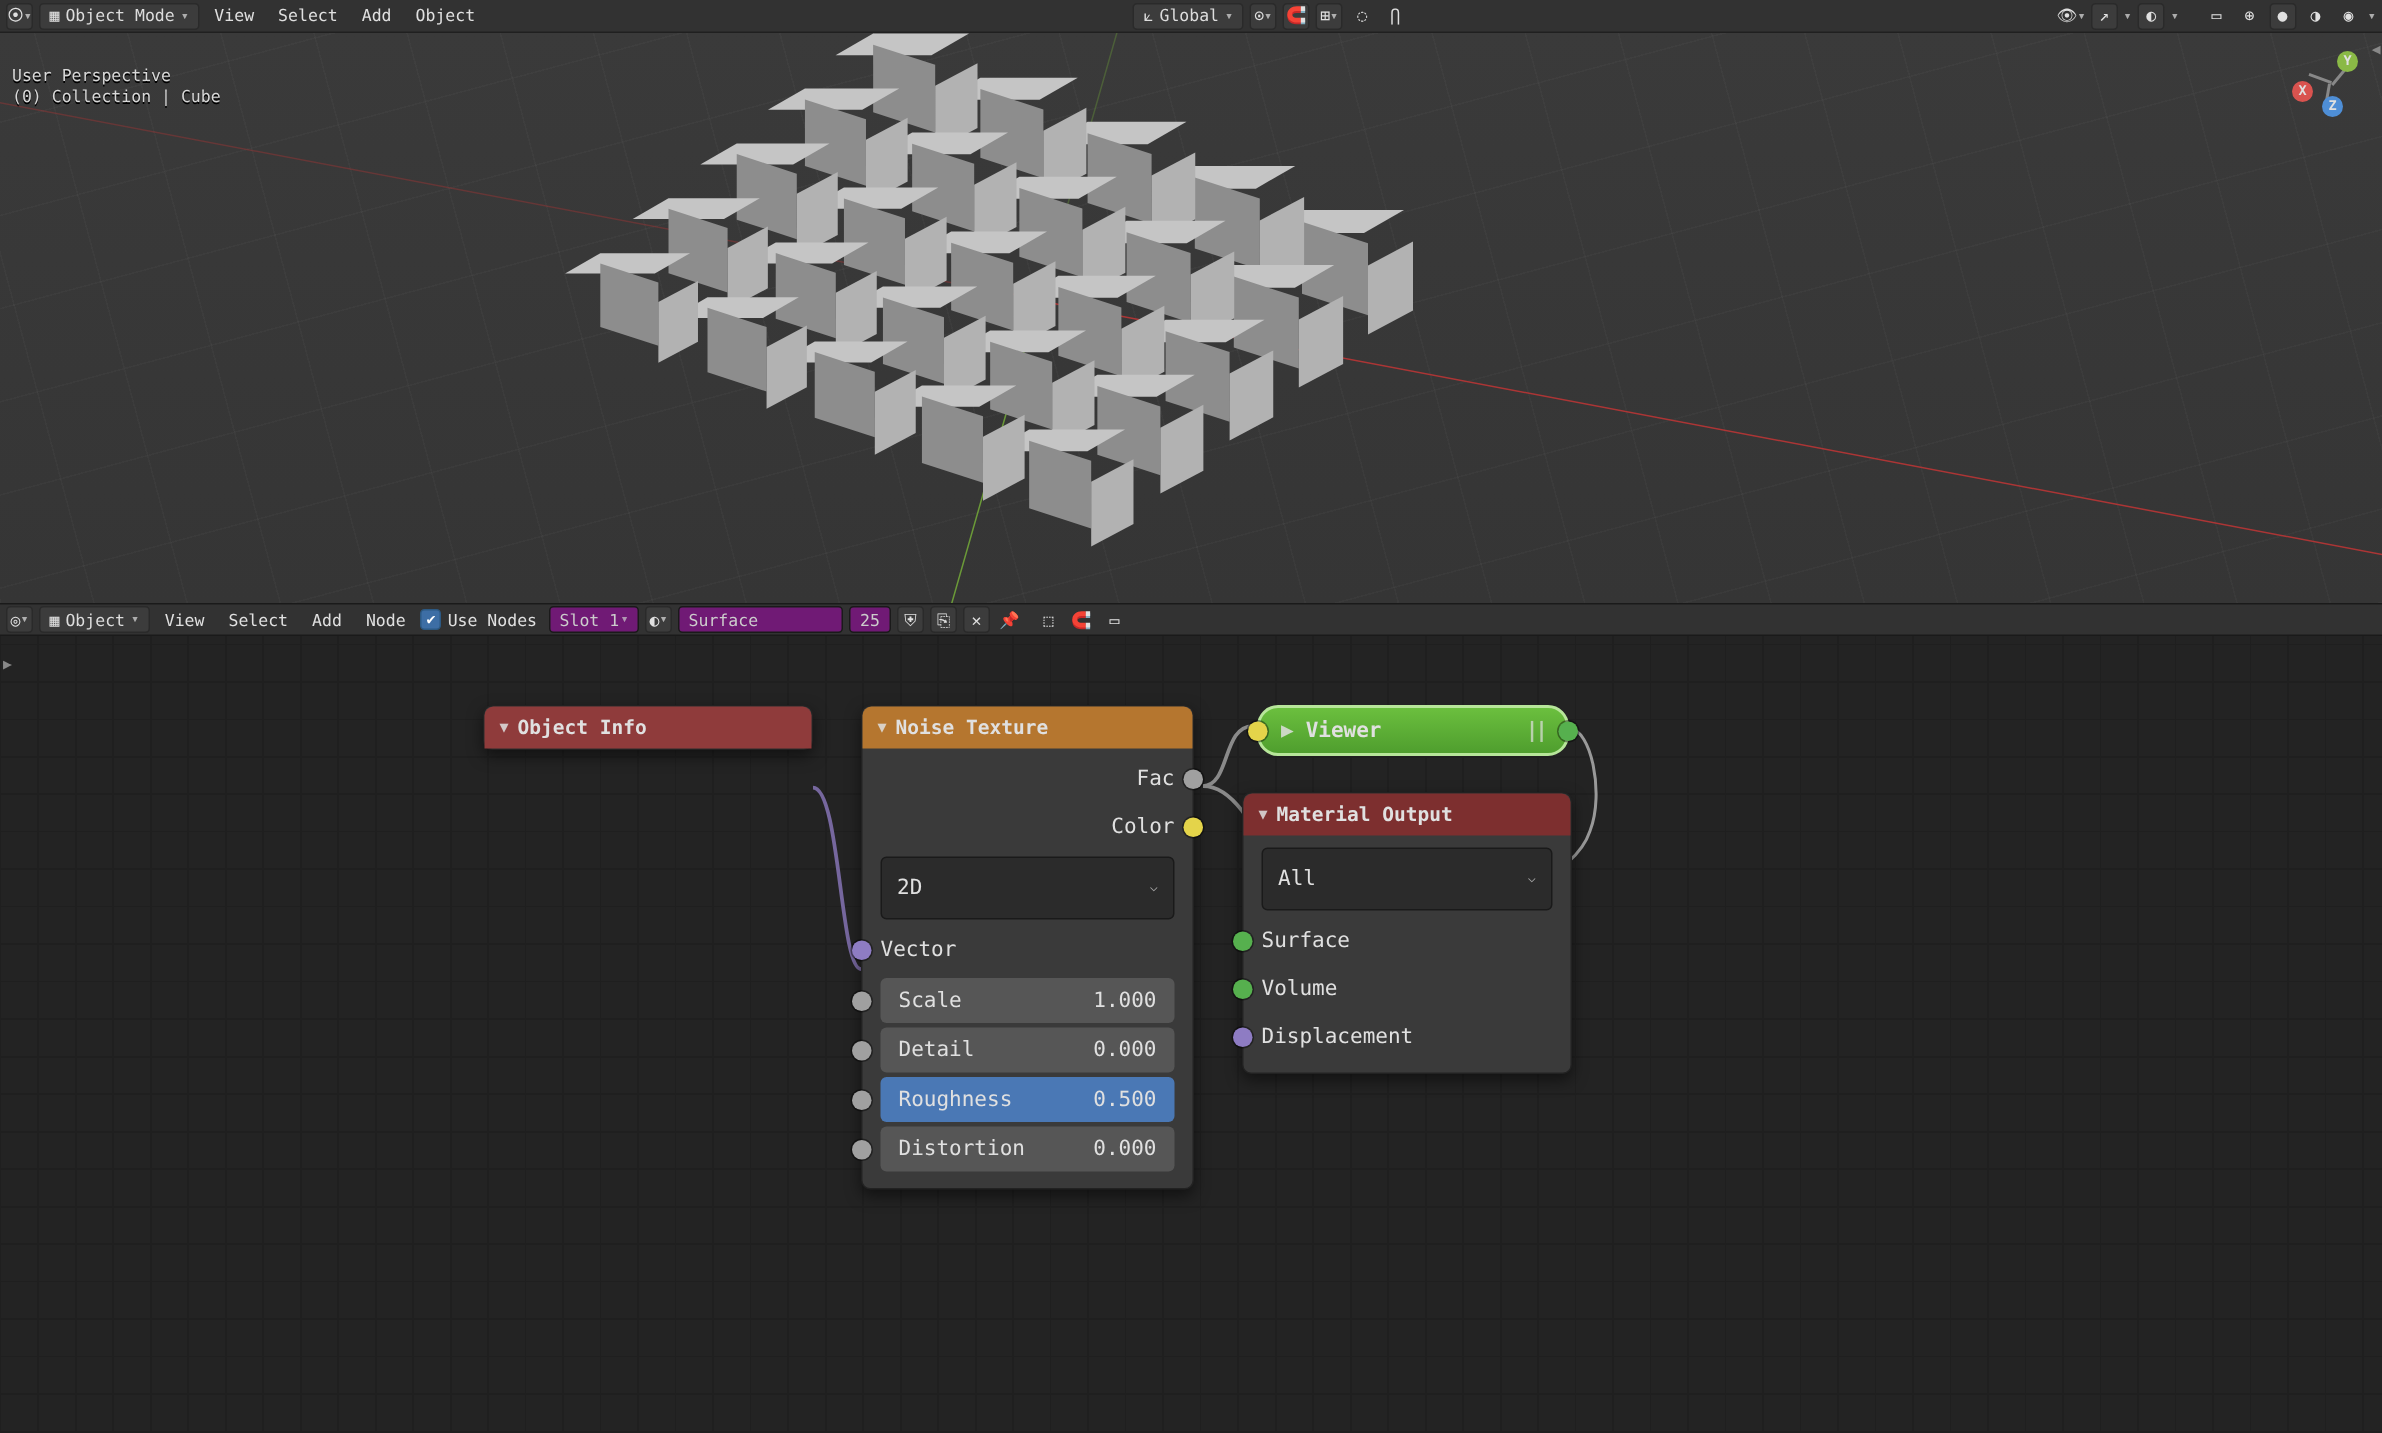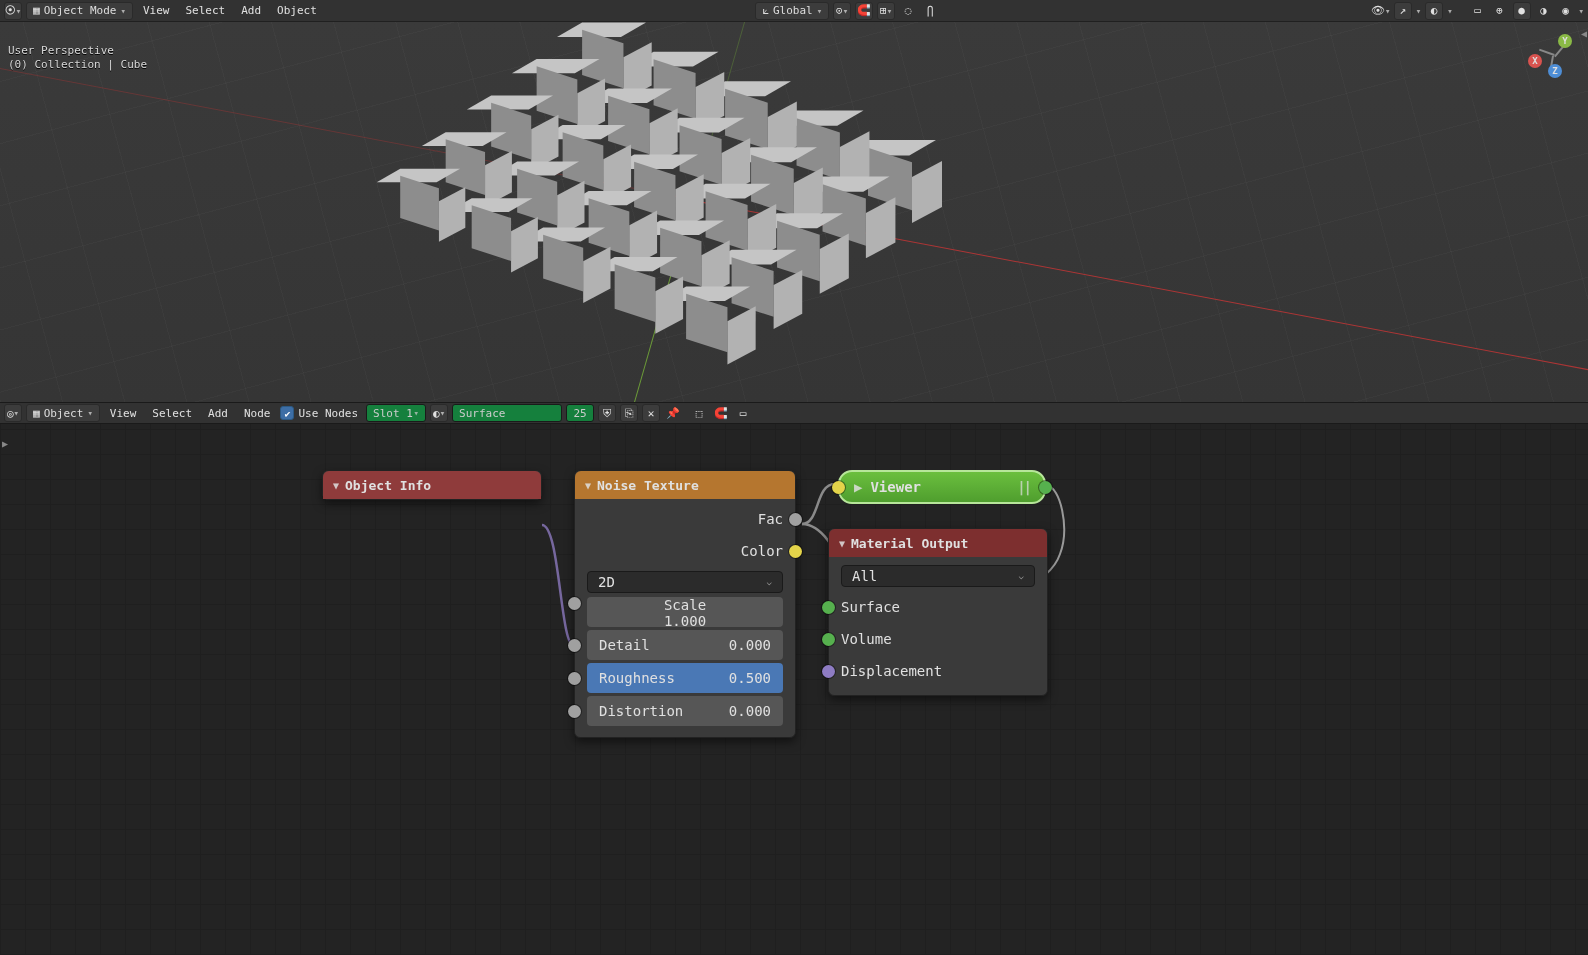--- a/index.html
+++ b/index.html
@@ -36,41 +36,41 @@
   .cube .front{ position:absolute; left:44px; top:29px; width:30px; height:46px; background:#b2b2b2; transform:skewY(-28deg);}
 
   .vp-info { position:absolute; left:8px; top:6px; color:#d8d8d8; line-height:14px; text-shadow:0 1px 0 #000;margin-top:16px;}
   .vp-gizmo { position:absolute; right:8px; top:8px; width:52px; height:52px; }
   .vp-gizmo .ball{ position:absolute; width:14px; height:14px; border-radius:50%; display:flex; align-items:center; justify-content:center; font-size:9px; font-weight:bold;}
   .vp-gizmo .r{ background:#d9534f; left:0; top:24px;} .vp-gizmo .g{ background:#8ab946; left:30px; top:4px;} .vp-gizmo .b{ background:#4e8ed6; left:20px; top:34px;}
   .vp-gizmo .stick{ position:absolute; width:16px; height:2px; background:#888; transform-origin:0 0;}
 
   
   .ne-header { position: absolute; left:0; top:402px; right:0; height:22px; background:#323232; border-top:1px solid #1a1a1a; border-bottom:1px solid #1a1a1a; display:flex; align-items:center; padding:0 4px; gap:4px; z-index:10;}
-  .field { height:18px; background:#15803d; border:1px solid #1a1a1a; border-radius:3px; display:inline-flex; align-items:center; padding:0 6px; color:#ccc;}
+  .field { height:18px; background:#701a75; border:1px solid #1a1a1a; border-radius:3px; display:inline-flex; align-items:center; padding:0 6px; color:#ccc;}
   .chk { width:14px; height:14px; background:#3d6ea5; border:1px solid #2c5983; border-radius:3px; display:inline-flex; align-items:center; justify-content:center; color:#fff; font-size:10px;}
 
   
   .ne-canvas { position:absolute; left:0; top:424px; right:0; bottom:0;
     background:
       repeating-linear-gradient(0deg, #1f1f1f 0 1px, transparent 1px 25px),
       repeating-linear-gradient(90deg,#1f1f1f 0 1px, transparent 1px 25px),
       #232323; }
   svg.wires { position:absolute; inset:0; width:100%; height:100%; pointer-events:none; }
 
   .node { position:absolute; background:#3a3a3a; border:1px solid #222; border-radius:6px; box-shadow:0 4px 10px rgba(0,0,0,.5); }
   .node .title { height:28px; border-radius:6px 6px 0 0; display:flex; align-items:center; gap:6px; padding:0 10px; font-weight:bold; font-size:13px;}
   .node .title .tri { font-size:10px; opacity:.85; }
   .node .body { padding:4px 0 8px; }
   .row { display:flex; align-items:center; height:32px; padding:0 12px; position:relative; font-size:14px;}
   .row.out { justify-content:flex-end; }
   .sock { position:absolute; width:13px; height:13px; border-radius:50%; background:#888; box-shadow:0 0 0 1px rgba(0,0,0,.4);}
   .sock.in { left:-7px; } .sock.out{ right:-7px; }
   .sock.purple{background:#8e7cc3;} .sock.grey{background:#a0a0a0;} .sock.yellow{background:#e4d44a;} .sock.green{background:#56b04e;}
-  .dd { margin:4px 12px; height:22px; background:#2b2b2b; border:1px solid #1a1a1a; border-radius:4px; display:flex; align-items:center; padding:0 10px; justify-content:space-between; font-size:14px;}
+  .dd { margin:4px 12px; height:42px; background:#2b2b2b; border:1px solid #1a1a1a; border-radius:4px; display:flex; align-items:center; padding:0 10px; justify-content:space-between; font-size:14px;}
   .numf { margin:3px 12px; height:30px; background:#565656; border-radius:4px; display:flex; align-items:center; padding:0 12px; justify-content:space-between; font-size:14px;}
   .numf.drag { background:#4a78b5; }
   .title.red{background:#8f3b3b;} .title.orange{background:#b5762f;} .title.maroon{background:#7d2f2f;}
   .viewer{ background:linear-gradient(#6bbf3e,#4f9e2e); border:2px solid #b7e69a; border-radius:14px; height:34px; display:flex; align-items:center; padding:0 14px; gap:8px; font-size:14px; font-weight:bold; position:absolute;}
   .viewer .sock.in{left:-8px;} .viewer .sock.out{right:-8px;}
   .collapse-r { position:absolute; right:0; top:6px; width:8px; height:390px; display:flex; align-items:flex-start; justify-content:center; color:#888; font-size:10px;}
   .collapse-l { position:absolute; left:0; top:12px; color:#888; font-size:10px; padding:2px;}
 </style>
 </head>
 <body>
@@ -317,22 +317,26 @@
           <span class="sock out grey"></span>
         </div>
       <div class="row out">
           <span>Color</span>
           <span class="sock out yellow"></span>
         </div>
       <div class="dd">
           <span>2D</span>
           <span class="caret">⌵</span>
         </div>
+      <div class="row">
+          <span class="sock in purple"></span>
+          <span>Vector</span>
+        </div>
       <div id="noise-params">
-          <div class="numf" style="position: relative; flex-direction: column;">
+          <div class="numf" style="position: relative;">
             <span class="sock in grey" style="left:-19px"></span>
             <span>Scale</span>
             <span>1.000</span>
           </div>
           <div class="numf" style="position: relative;">
             <span class="sock in grey" style="left:-19px"></span>
             <span>Detail</span>
             <span>0.000</span>
           </div>
           <div class="numf drag" style="position: relative;">

